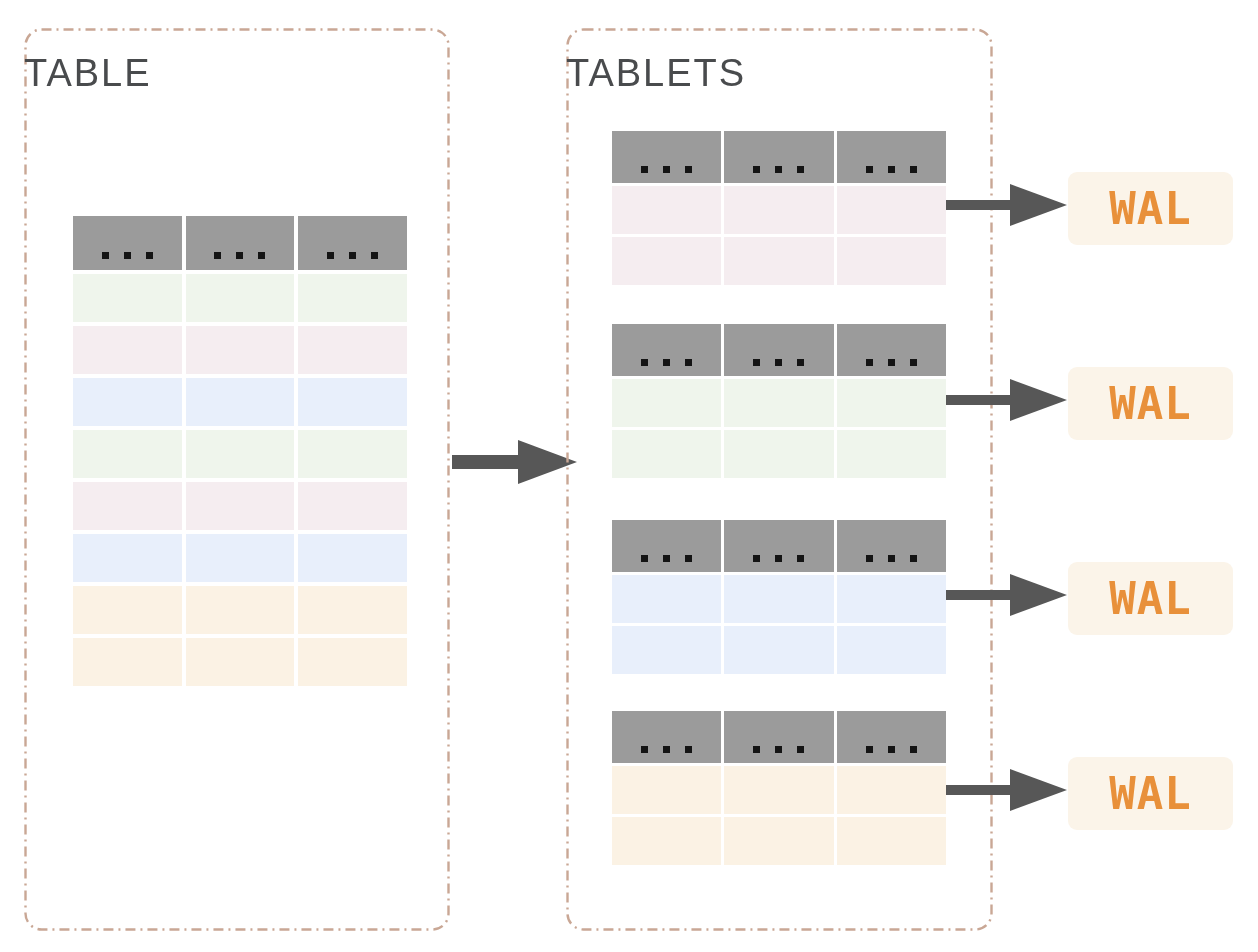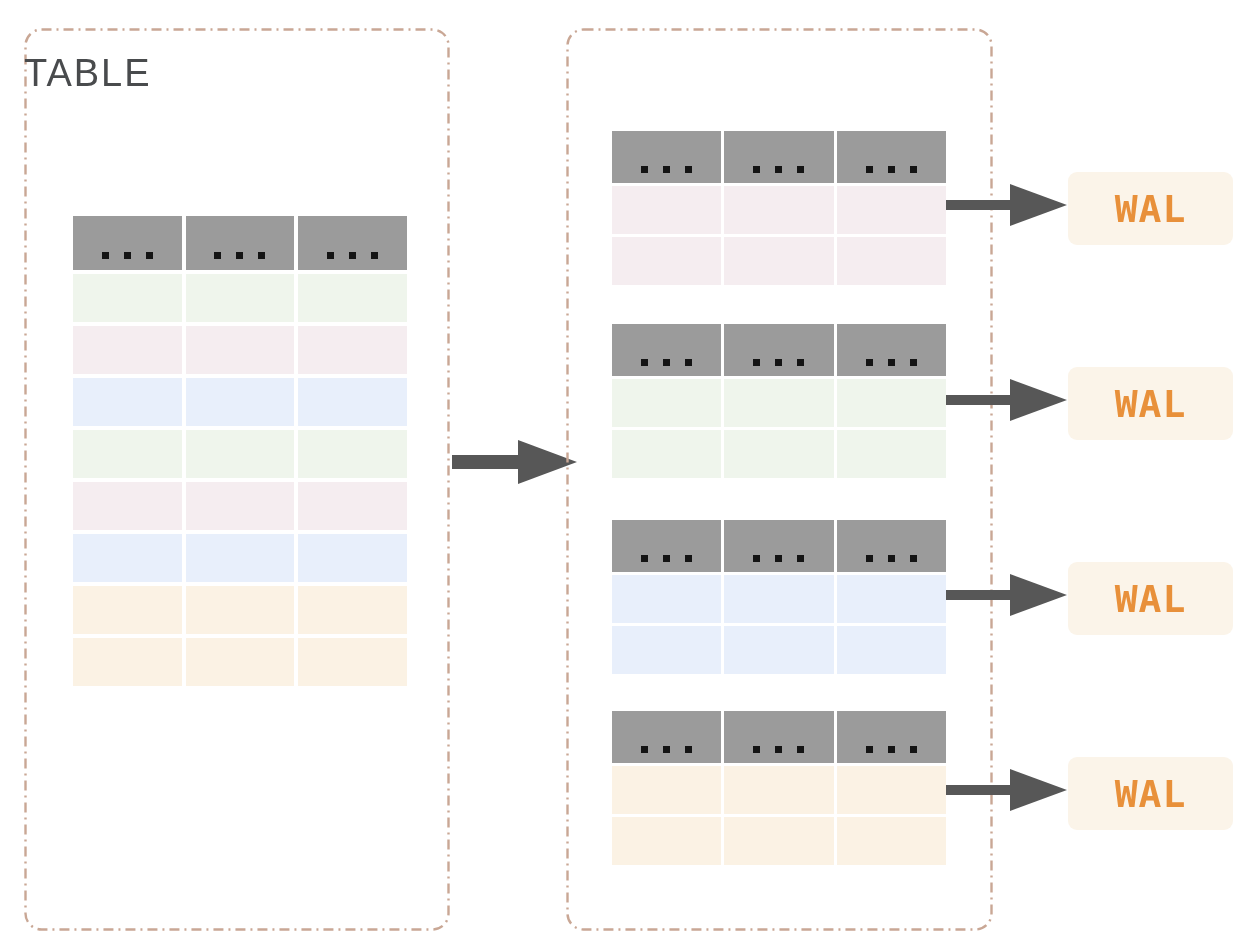--- a/index.html
+++ b/index.html
@@ -65,21 +65,21 @@
     width: 165px;
     height: 73px;
     border-radius: 9px;
     display: flex;
     align-items: center;
     justify-content: center;
   }
   .wal-label {
     font-family: "DejaVu Sans Mono", monospace;
     font-weight: bold;
-    font-size: 38px;
+    font-size: 44px;
     letter-spacing: 1px;
     text-align: center;
   }
 </style>
 </head>
 <body>
 
 <div class="canvas" style="--bg: #ffffff; --dot-color: #141414; --header-color: #9b9b9b;">
 
   <section class="panel" style="left:24px; top:28px; width:426px; height:903px;">
@@ -157,20 +157,21 @@
 
   <svg class="arrow" style="left:452px; top:439px;" width="126" height="46" viewBox="0 0 126 46">
     <rect x="0" y="16" width="68" height="14" fill="#575757"></rect>
     <polygon points="66,1 125,23 66,45" fill="#575757"></polygon>
   </svg>
 
   <section class="panel" style="left:566px; top:28px; width:427px; height:903px;">
     <svg class="panel-border" width="427" height="903" viewBox="0 0 427 903">
       <rect x="1.5" y="1.5" width="424" height="900" rx="16" fill="none" stroke-width="2.4" stroke-dasharray="10 5 2 5" stroke="#c9a795"></rect>
     </svg>
+    <h2 class="panel-title" style="color: rgb(73, 75, 77);">TABLETS</h2>
 
     <div class="tgrid small" style="left: 46px; top: 103px; width: 334px; --row-color: #f5edf0;">
       <div class="trow header-row">
         <div class="cell">
             <span class="dots">
               <i class="dot"></i>
               <i class="dot"></i>
               <i class="dot"></i>
             </span>
           </div>

